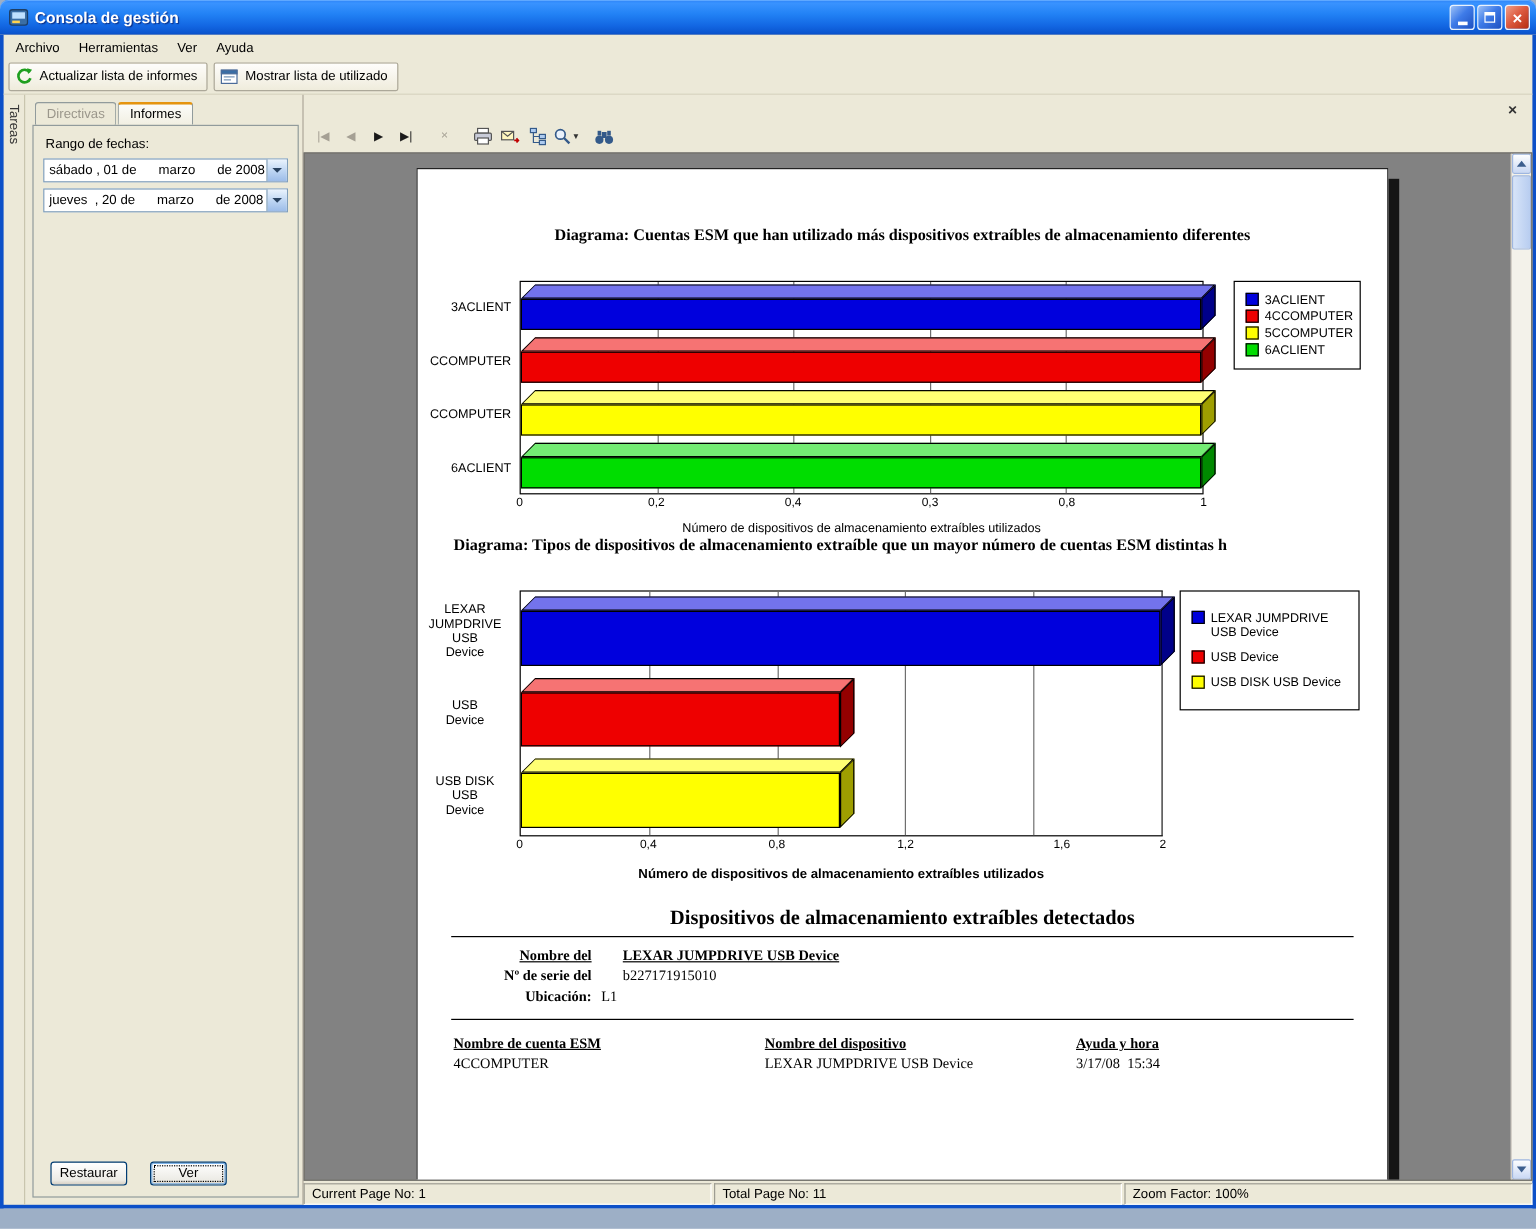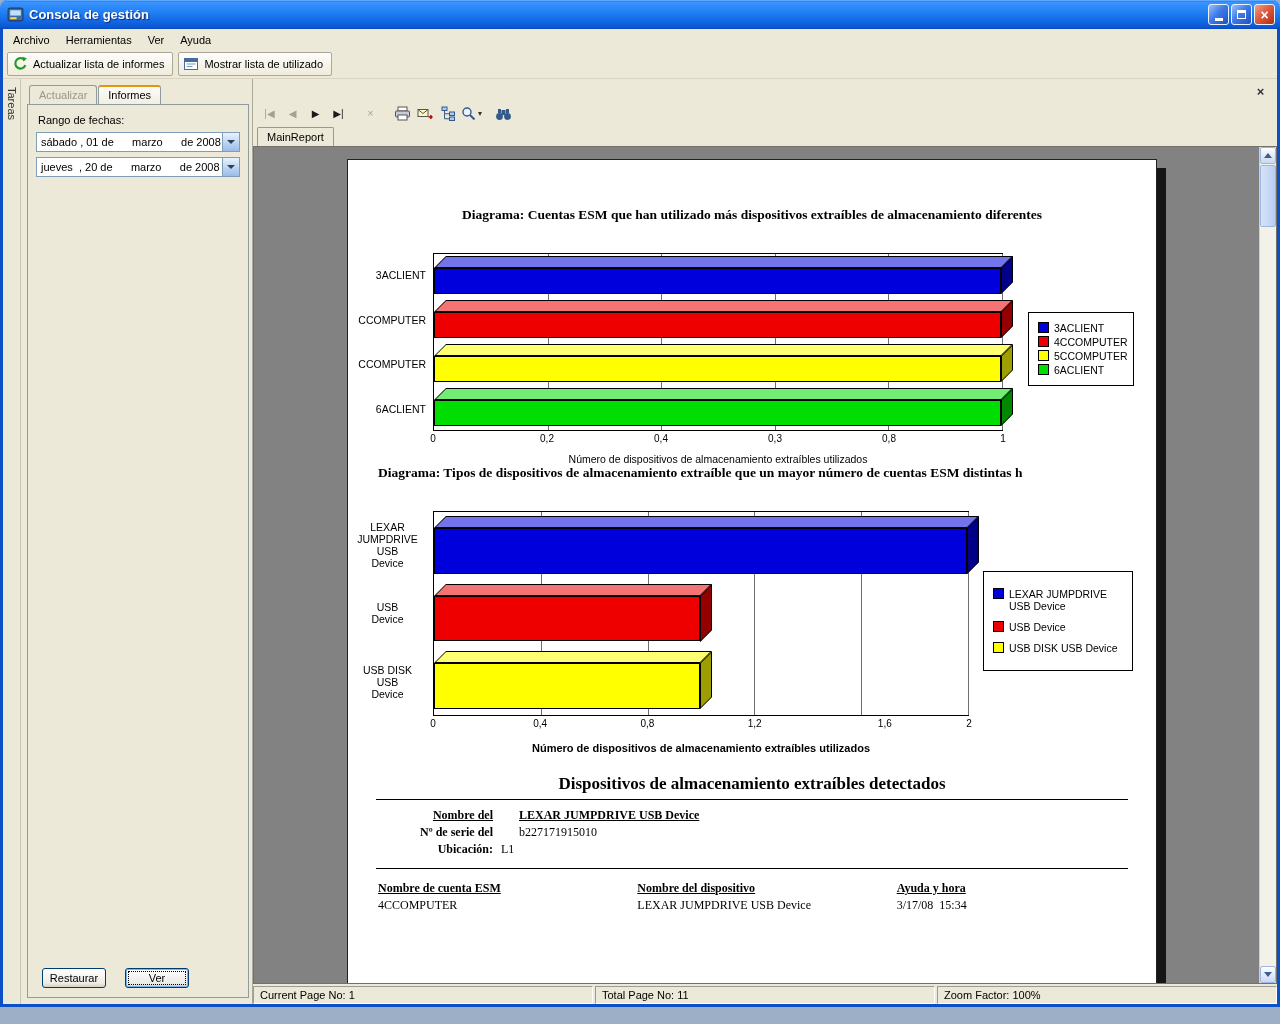--- a/index.html
+++ b/index.html
@@ -66,21 +66,21 @@
   .sb-thumb{height:62px;margin:1px 0;background:linear-gradient(90deg,#D7E4F8,#B8CDF0);border:1px solid #9EB6E0;border-radius:2px;}
   .sb-track{flex:1;}
 
   .page{position:absolute;left:93px;top:12px;width:810px;height:1560px;background:#fff;border:1px solid #222;
     box-shadow:9px 9px 0 #151515;font-family:"Liberation Serif",serif;}
 
   .chart{font-family:"Liberation Sans",sans-serif;}
   .chart-title{font-family:"Liberation Serif",serif;font-weight:bold;font-size:13.5px;}
   .chart1 .chart-title{text-align:center;margin-top:47px;padding:0 20px;}
   .chart2 .chart-title{padding-left:30px;white-space:nowrap;overflow:hidden;}
-  .chart-row{display:flex;align-items:center;margin-top:30px;}
+  .chart-row{display:flex;align-items:flex-start;margin-top:30px;}
   .plotbox{display:flex;}
   .ylabels{width:85px;display:flex;flex-direction:column;}
   .ylabel{flex:1;display:flex;align-items:center;font-size:10.5px;white-space:pre-line;line-height:12px;}
   .chart1 .ylabel{justify-content:flex-end;text-align:right;padding-right:7px;}
   .chart2 .ylabel{justify-content:center;text-align:center;padding-right:6px;}
   .plotarea{position:relative;background:#fff;border:1px solid #000;display:flex;flex-direction:column;}
   .chart1 .plotarea{width:570px;height:178px;}
   .chart2 .plotarea{width:536px;height:205px;}
   .gridline{position:absolute;top:0;bottom:0;width:1px;background:#6F6F6F;z-index:0;}
   .bar-row{flex:1;position:relative;z-index:1;}
@@ -172,21 +172,21 @@
       </div>
     </div>
 
     <div class="main">
       <div class="tasks-strip">
         <span class="tasks-label">Tareas</span>
       </div>
 
       <div class="sidebar">
         <div class="side-tabs">
-          <div class="side-tab">Actualizar</div>
+          <div class="side-tab">Directivas</div>
           <div class="side-tab active">Informes</div>
         </div>
         <div class="side-page">
           <div class="range-label">Rango de fechas:</div>
           <div class="datepick">
             <span class="dtext">sábado , 01 de      marzo      de 2008</span>
             <span class="dp-btn">
                 <span class="dp-arrow"></span>
               </span>
           </div>
@@ -248,23 +248,20 @@
             <svg width="17" height="14">
               <rect x="3" y="2" width="3" height="4" fill="#345A8A"></rect>
               <rect x="11" y="2" width="3" height="4" fill="#345A8A"></rect>
               <rect x="6.5" y="3" width="4" height="5" fill="#345A8A"></rect>
               <circle cx="4.5" cy="9.5" r="3.4" fill="#345A8A"></circle>
               <circle cx="12.5" cy="9.5" r="3.4" fill="#345A8A"></circle>
             </svg>
           </div>
         </div>
 
-        <div class="rv-tabs">
-          <div class="rv-tab">MainReport</div>
-        </div>
 
         <div class="rv-view">
           <div class="page">
 
             <div class="chart chart1">
               <div class="chart-title">Diagrama: Cuentas ESM que han utilizado más dispositivos extraíbles de almacenamiento diferentes</div>
               <div class="chart-row">
                 <div class="plotwrap">
                   <div class="plotbox">
                     <div class="ylabels">

